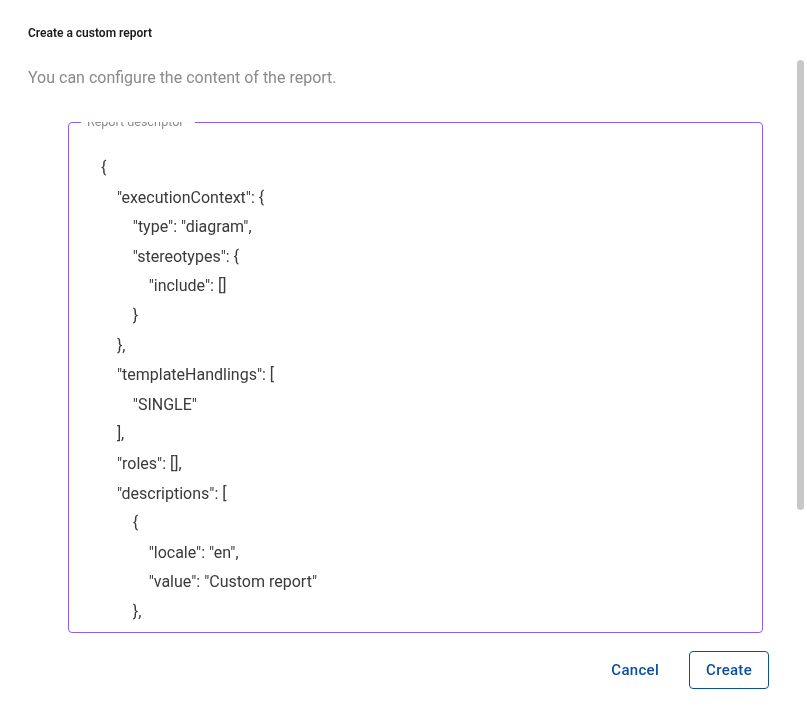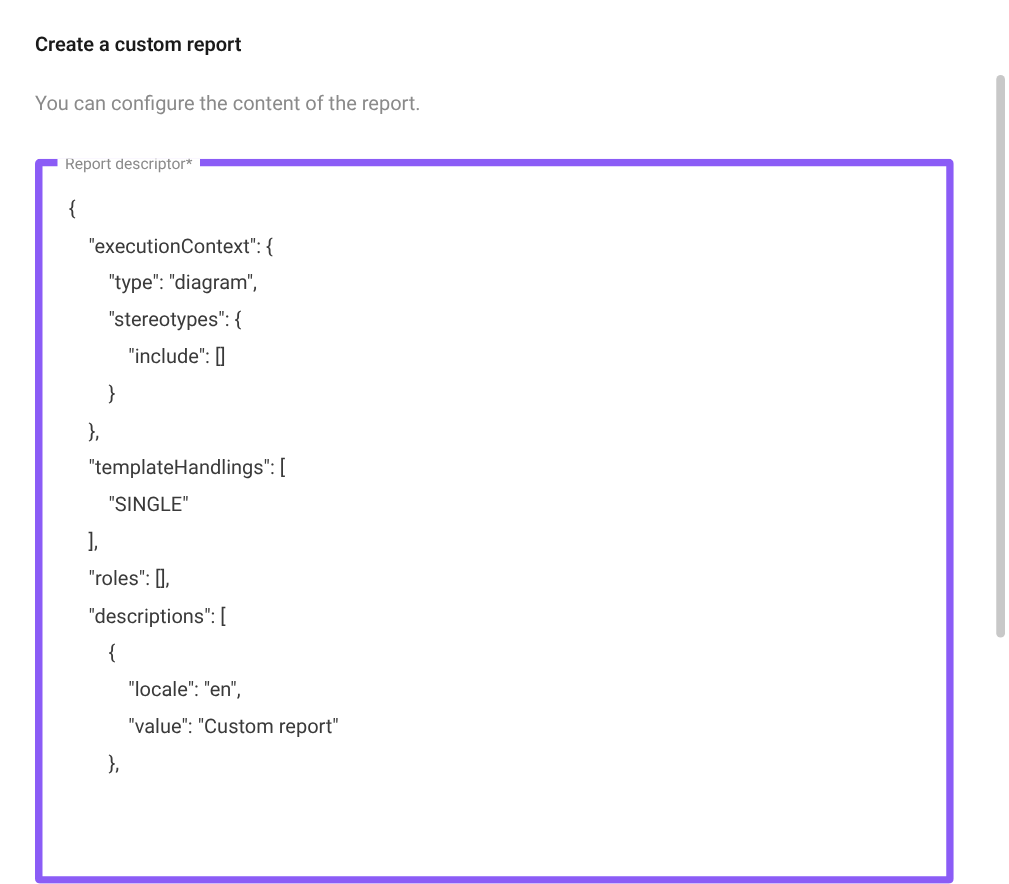--- a/index.html
+++ b/index.html
@@ -15,42 +15,43 @@
       position: relative;
       overflow: hidden;
     }
     .dialog {
       padding: 26px 28px 0 28px;
       height: 100%;
       display: flex;
       flex-direction: column;
     }
     .dialog-title {
-      font-size: 16px;
+      font-size: 12px;
       font-weight: 600;
       color: #1a1a1a;
       margin-bottom: 28px;
     }
     .dialog-subtitle {
       font-size: 16px;
       color: #8a8a8a;
       margin-bottom: 35px;
     }
     .fieldset-wrapper {
       position: relative;
       flex: 1;
       overflow: hidden;
       margin-right: 16px;
     }
     .fieldset {
-      border: 6px solid #8b5cf6;
+      border: 1px solid #8b5cf6;
       border-radius: 4px;
-      padding: 1px;
+      padding: 12px;
       height: 100%;
       position: relative;
+      margin-left: 40px;
     }
     .fieldset-legend {
       position: absolute;
       top: -9px;
       left: 12px;
       background: #ffffff;
       padding: 0 6px;
       font-size: 12.5px;
       color: #8a8a8a;
       z-index: 2;
@@ -147,15 +148,19 @@
     "roles": [],
     "descriptions": [
         {
             "locale": "en",
             "value": "Custom report"
         },</textarea>
       </div>
     </div>
   </div>
 
+  <div class="dialog-actions">
+    <button class="btn btn-cancel">Cancel</button>
+    <button class="btn btn-create">Create</button>
+  </div>
 </div>
 
 <div class="page-scrollbar"></div>
 
 </body></html>

